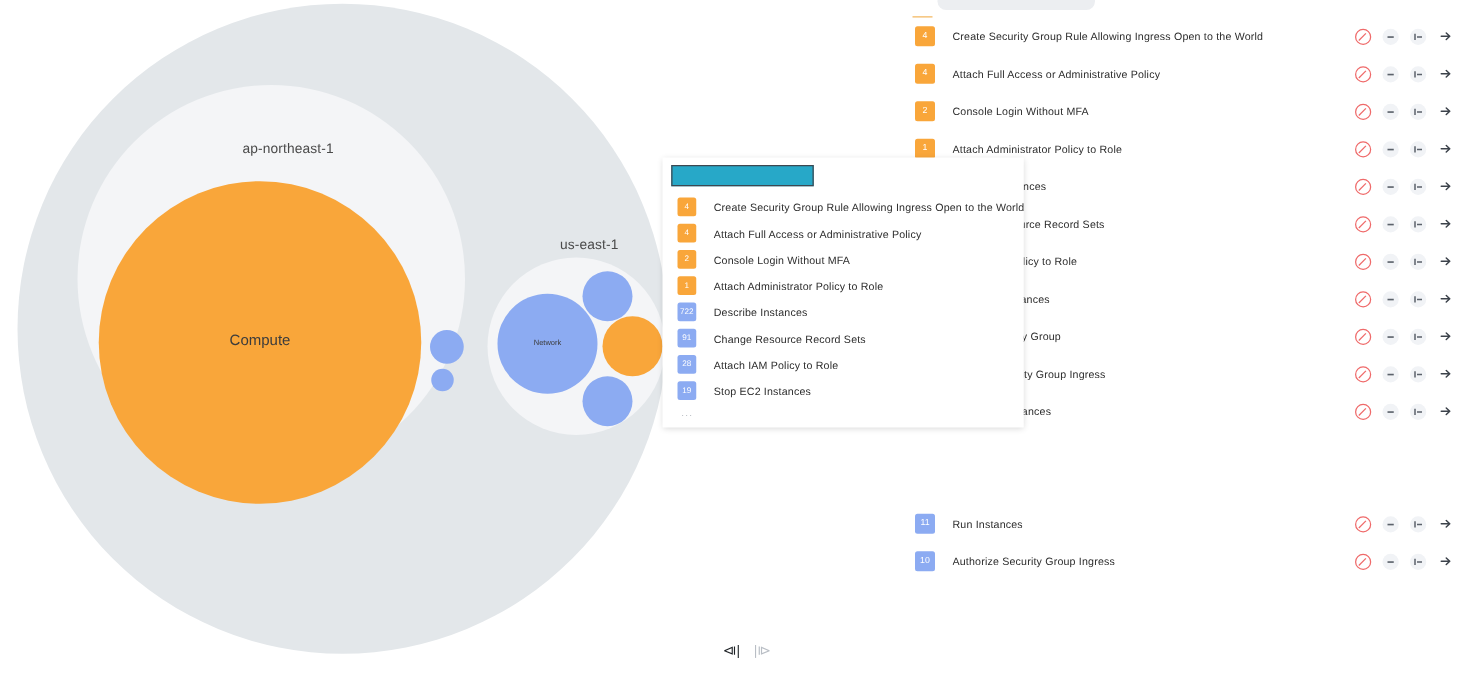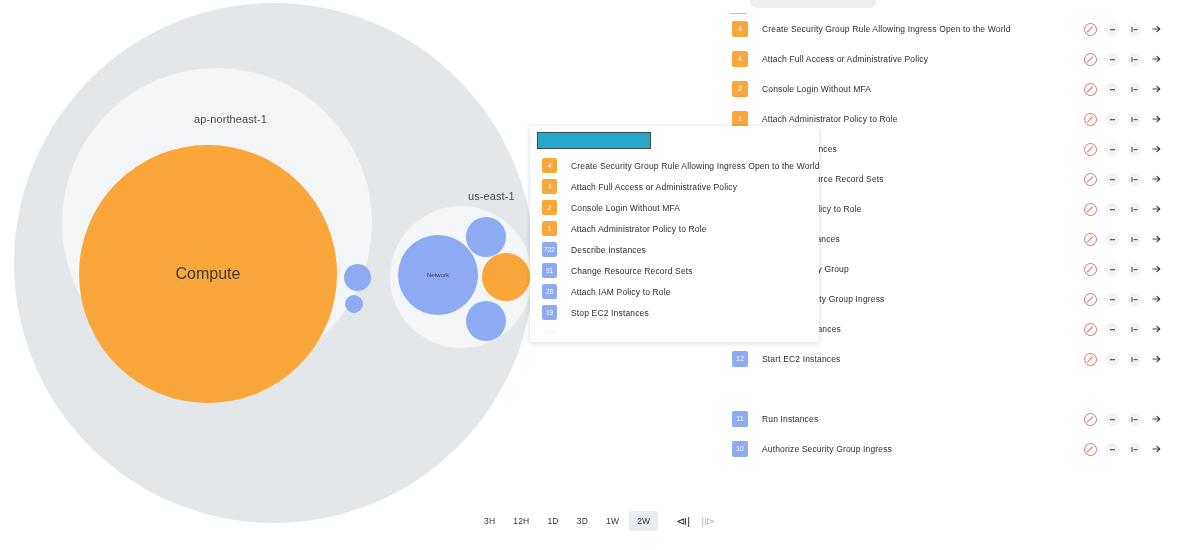--- a/index.html
+++ b/index.html
@@ -48,21 +48,21 @@
     color: #4a4a4a;
     white-space: nowrap;
     letter-spacing: .1px;
   }
   .leaf-label {
     position: absolute;
     color: #3c3c3c;
     white-space: nowrap;
     text-align: center;
   }
-  .leaf-label.big { font-size: 16px; }
+  .leaf-label.big { font-size: 12px; }
   .leaf-label.small { font-size: 6px; }
 
   
   #event-list {
     position: absolute;
     left: 720px;
     top: 0;
     width: 457px;
     height: 495px;
   }
@@ -254,21 +254,21 @@
   <div class="pack-root" style="left:14px; top:-40px; width:520px; height:520px;"></div>
 
   <div class="pack-group" style="left:62px; top:25px; width:310px; height:310px;"></div>
   <div class="group-label" style="left:194px; top:70px;">ap-northeast-1</div>
   <div class="pack-leaf leaf-orange" style="left:79px; top:102px; width:258px; height:258px;"></div>
   <div class="leaf-label big" style="left:79px; top:222px; width:258px;">Compute</div>
   <div class="pack-leaf leaf-blue" style="left:344px; top:221px; width:27px; height:27px;"></div>
   <div class="pack-leaf leaf-blue" style="left:345px; top:252px; width:18px; height:18px;"></div>
 
   <div class="pack-group" style="left:390px; top:163px; width:142px; height:142px;"></div>
-  <div class="group-label" style="left:468px; top:147px;">us-east-1</div>
+  <div class="group-label" style="left:448px; top:147px;">us-east-1</div>
   <div class="pack-leaf leaf-blue" style="left:398px; top:192px; width:80px; height:80px;"></div>
   <div class="leaf-label small" style="left:398px; top:229px; width:80px;">Network</div>
   <div class="pack-leaf leaf-blue" style="left:466px; top:174px; width:40px; height:40px;"></div>
   <div class="pack-leaf leaf-orange" style="left:482px; top:210px; width:48px; height:48px;"></div>
   <div class="pack-leaf leaf-blue" style="left:466px; top:258px; width:40px; height:40px;"></div>
 </div>
 
 <div id="event-list">
   <div class="list-top-bar"></div>
   <div class="list-accent-dash"></div>
@@ -518,43 +518,20 @@
             <rect x="3.6" y="4" width="4" height="1.2" fill="#5b626b"></rect>
           </svg>
         </span>
         <span class="act">
           <svg width="10" height="10" viewBox="0 0 10 10">
             <path d="M1 5h6M5 2.4L7.8 5 5 7.6" stroke="#3c434b" stroke-width="1.2" fill="none" stroke-linecap="round" stroke-linejoin="round"></path>
           </svg>
         </span>
       </div>
     </div>
-    <div class="event-row" style="top: 344px;">
-      <span class="badge sev-info">12</span>
-      <span class="event-name">Start EC2 Instances</span>
-      <div class="row-actions">
-        <span class="act block"></span>
-        <span class="act soft">
-          <svg width="9" height="9" viewBox="0 0 9 9">
-            <rect x="2" y="4" width="5" height="1.3" fill="#5b626b"></rect>
-          </svg>
-        </span>
-        <span class="act soft">
-          <svg width="9" height="9" viewBox="0 0 9 9">
-            <rect x="1.4" y="2" width="1.2" height="5" fill="#5b626b"></rect>
-            <rect x="3.6" y="4" width="4" height="1.2" fill="#5b626b"></rect>
-          </svg>
-        </span>
-        <span class="act">
-          <svg width="10" height="10" viewBox="0 0 10 10">
-            <path d="M1 5h6M5 2.4L7.8 5 5 7.6" stroke="#3c434b" stroke-width="1.2" fill="none" stroke-linecap="round" stroke-linejoin="round"></path>
-          </svg>
-        </span>
-      </div>
-    </div>
     <div class="event-row" style="top: 434px;">
       <span class="badge sev-info">10</span>
       <span class="event-name">Authorize Security Group Ingress</span>
       <div class="row-actions">
         <span class="act block"></span>
         <span class="act soft">
           <svg width="9" height="9" viewBox="0 0 9 9">
             <rect x="2" y="4" width="5" height="1.3" fill="#5b626b"></rect>
           </svg>
         </span>
@@ -627,25 +604,17 @@
       <span class="badge sev-info">28</span>
       <span class="popup-name">Attach IAM Policy to Role</span>
     </div>
     <div class="popup-row" style="top: 176px;">
       <span class="badge sev-info">19</span>
       <span class="popup-name">Stop EC2 Instances</span>
     </div>
   </div>
 
 <div id="time-bar">
-  <div class="range-btns">
-      <span class="range-btn">3H</span>
-      <span class="range-btn">12H</span>
-      <span class="range-btn">1D</span>
-      <span class="range-btn">3D</span>
-      <span class="range-btn">1W</span>
-      <span class="range-btn active">2W</span>
-    </div>
   <div class="nav-btns">
     <span class="nav-btn">⧏|</span>
     <span class="nav-btn disabled">|⧐</span>
   </div>
 </div>
 
 </body></html>

